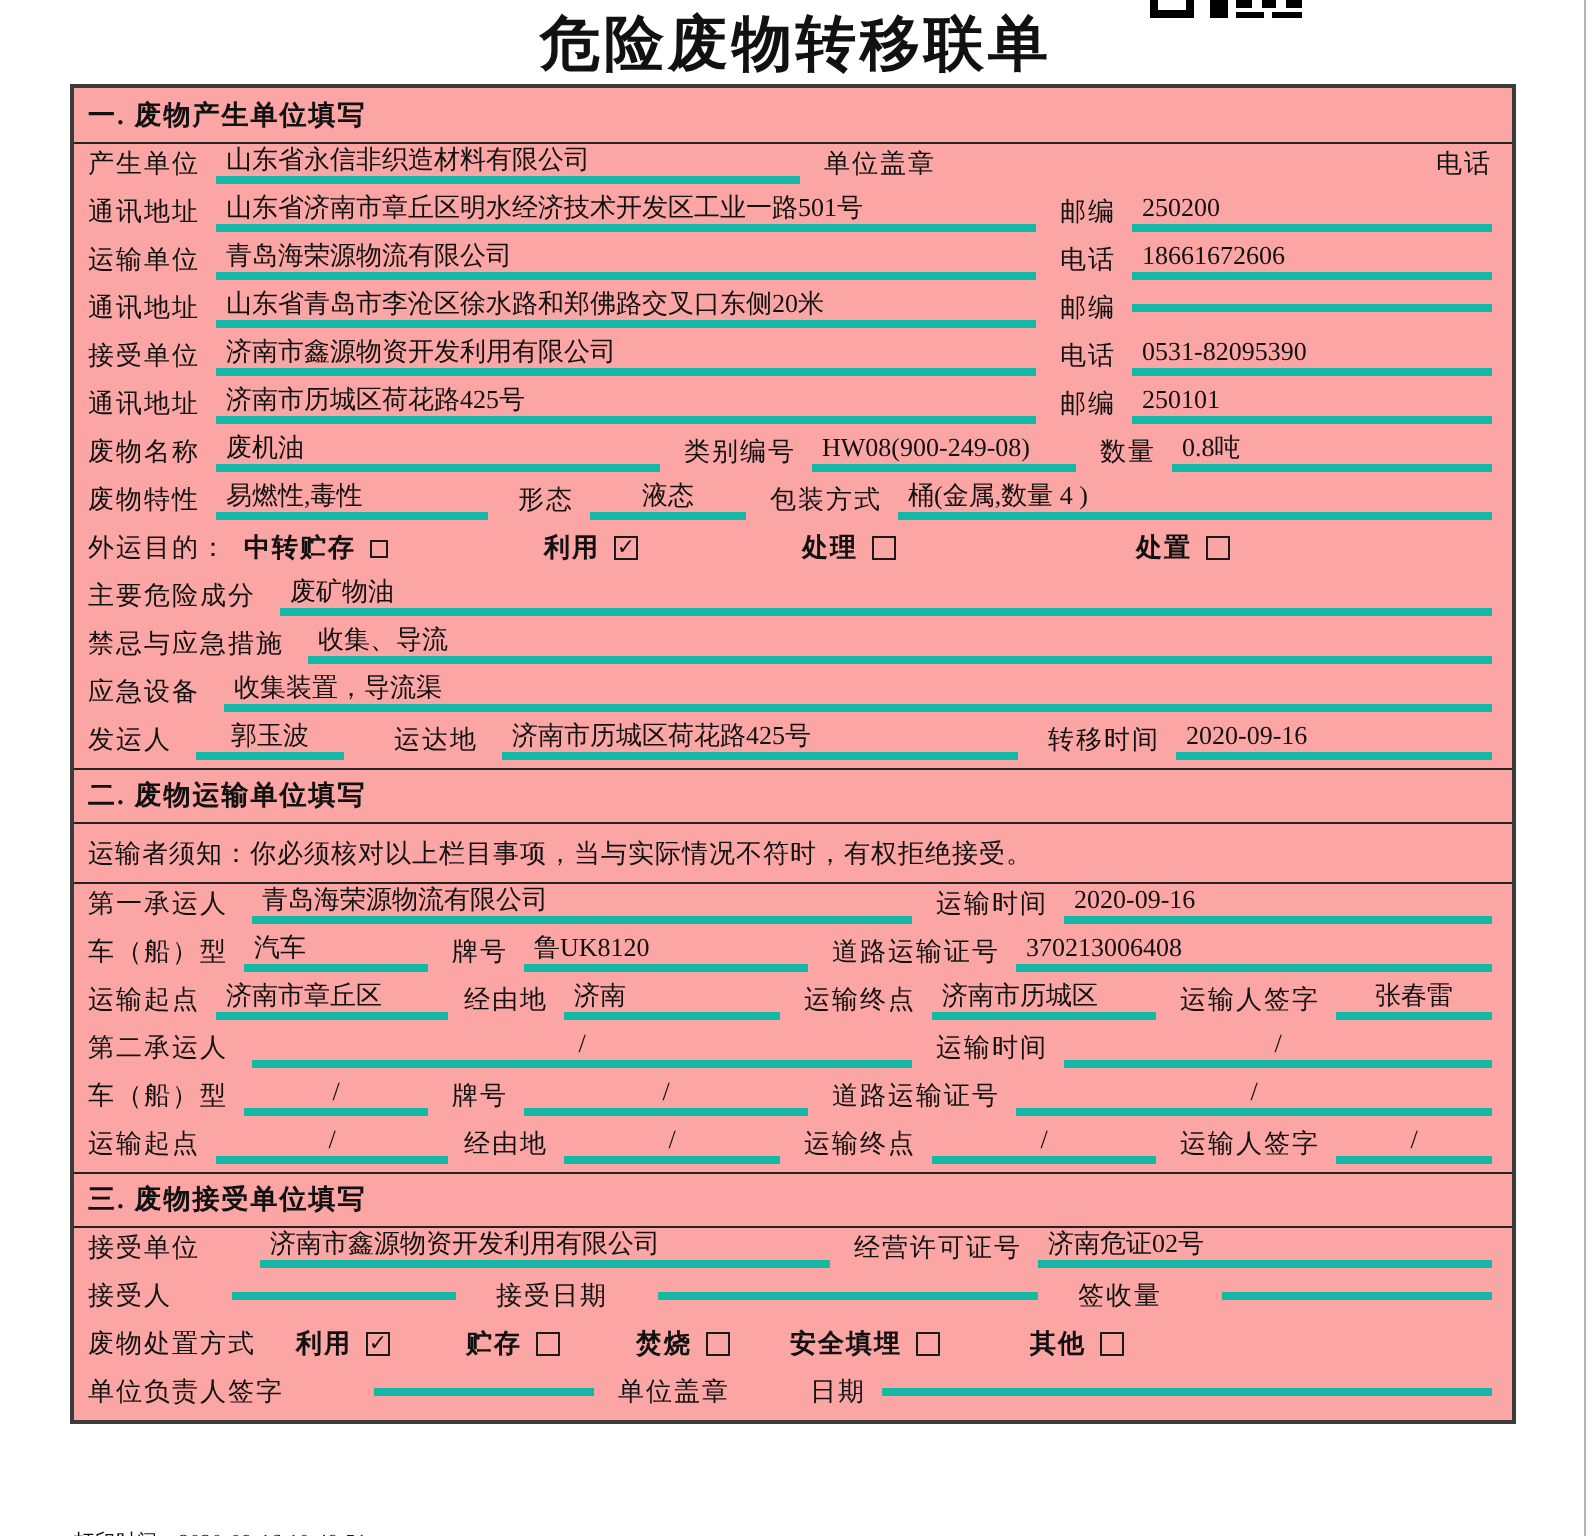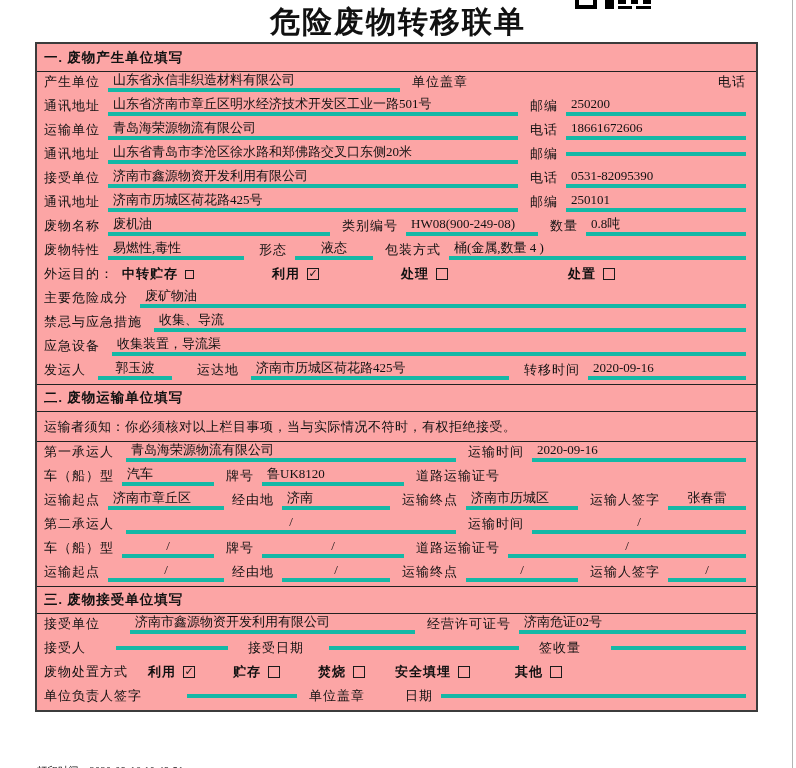--- a/index.html
+++ b/index.html
@@ -175,20 +175,21 @@
       <span class="lbl ml12">运输时间</span>
       <span class="fld grow ml8">2020-09-16</span>
     </div>
 
     <div class="row">
       <span class="lbl">车（船）型</span>
       <span class="fld sp ml8" style="width:92px">汽车</span>
       <span class="lbl ml12">牌号</span>
       <span class="fld sp ml8" style="width:142px">鲁UK8120</span>
       <span class="lbl ml12">道路运输证号</span>
+      <span class="fld grow ml8">370213006408</span>
     </div>
 
     <div class="row">
       <span class="lbl">运输起点</span>
       <span class="fld sp ml8" style="width:116px">济南市章丘区</span>
       <span class="lbl ml8">经由地</span>
       <span class="fld sp ml8" style="width:108px">济南</span>
       <span class="lbl ml12">运输终点</span>
       <span class="fld sp ml8" style="width:112px">济南市历城区</span>
       <span class="lbl ml12">运输人签字</span>

